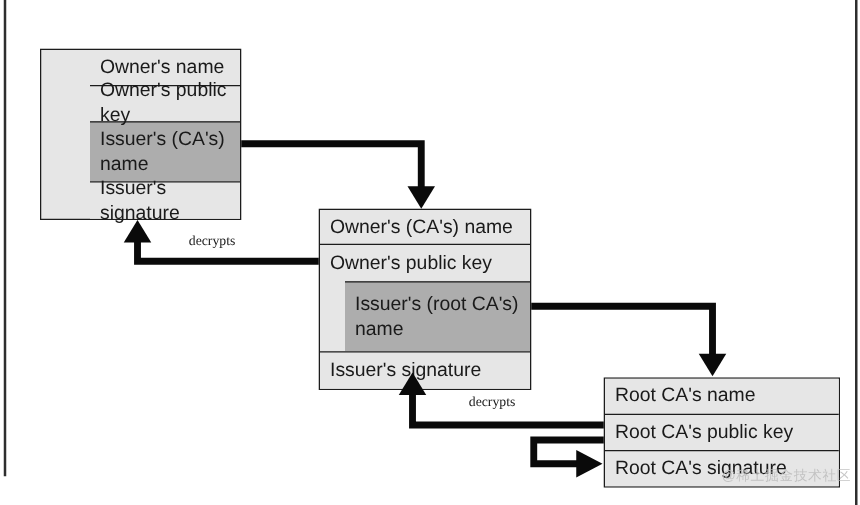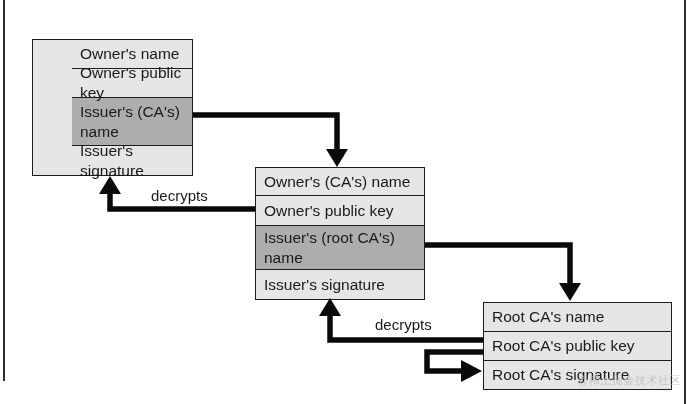--- a/index.html
+++ b/index.html
@@ -47,37 +47,38 @@
 
   #box-owner{left:32px;top:39px;width:161px;padding-left:39px;}
   #box-owner .r1{height:28px;}
   #box-owner .r2{height:29px;}
   #box-owner .r3{height:48px;}
   #box-owner .r4{height:30px;}
 
   #box-ca{left:255px;top:167px;width:170px;}
   #box-ca .r1{height:27px;}
   #box-ca .r2{height:30px;}
-  #box-ca .r3{height:44px;}
+  #box-ca .r3{height:56px;margin-left:20px;}
   #box-ca .r4{height:30px;}
 
   #box-root{left:483px;top:302px;width:189px;}
   #box-root .r1{height:28px;}
   #box-root .r2{height:29px;}
   #box-root .r3{height:29px;}
 
   #arrow-layer{position:absolute;left:0;top:0;z-index:3;pointer-events:none;}
   #arrow-layer path{fill:none;stroke:var(--arrow);stroke-width:5.5px;stroke-linejoin:miter;}
   #arrow-layer polygon{fill:var(--arrow);stroke:none;}
 
   .decrypts-label{
     position:absolute;
     z-index:4;
-    font-size:15px;
+    font-size:11px;
     color:var(--text);
+    font-family:Liberation Serif, serif;
   }
   #decrypts-left{left:151px;top:187px;}
   #decrypts-right{left:375px;top:316px;}
 
   #watermark{
     position:absolute;
     right:7px;top:373px;
     z-index:5;
     font-size:11px;
     letter-spacing:0.5px;

